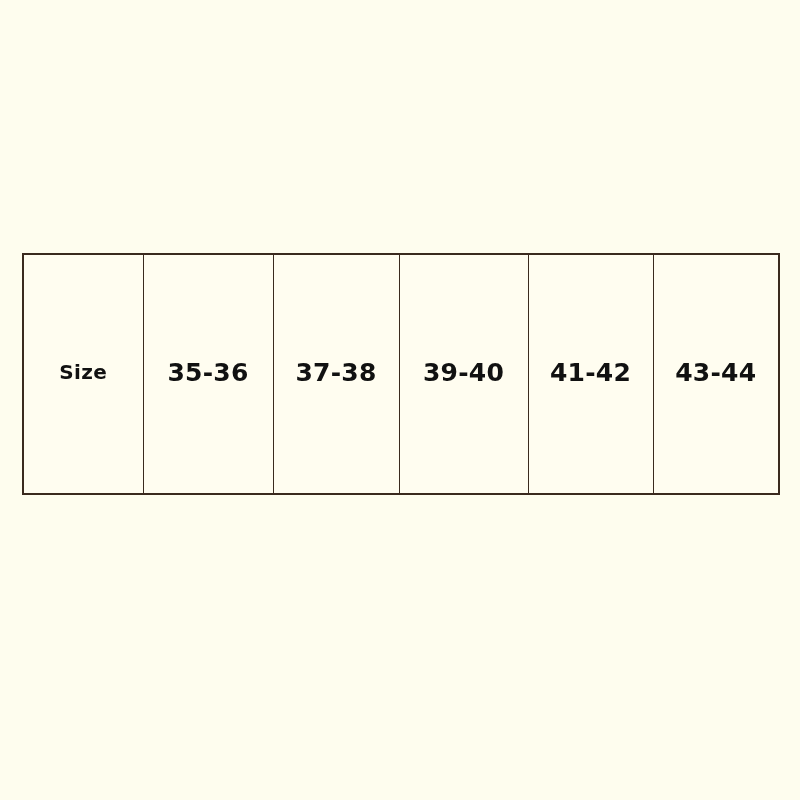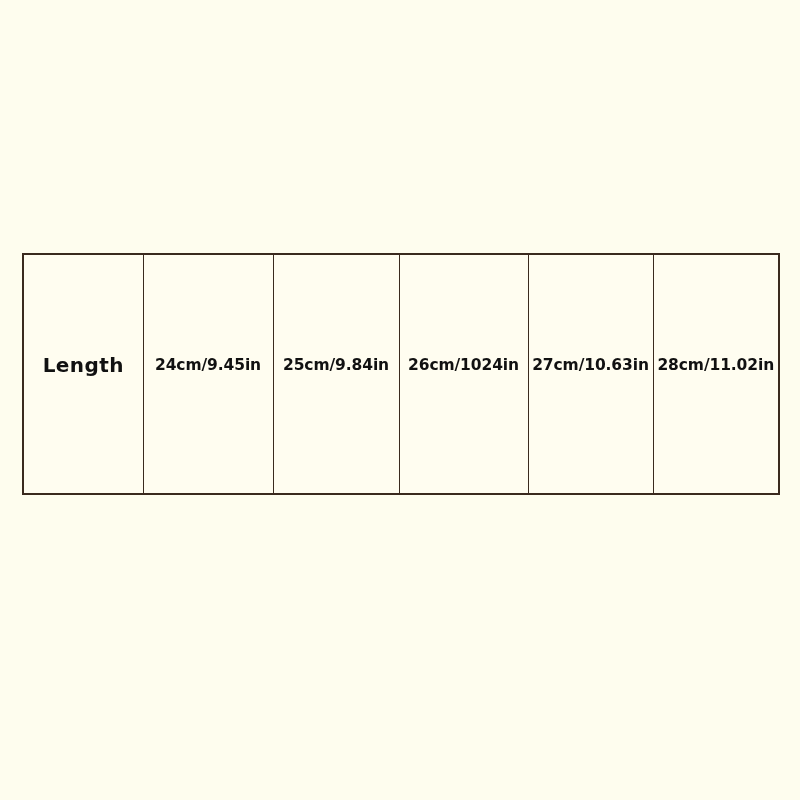--- a/index.html
+++ b/index.html
@@ -87,35 +87,35 @@
   <table class="size-chart">
     <colgroup>
       <col class="c-label">
       <col class="c-1">
       <col class="c-2">
       <col class="c-3">
       <col class="c-4">
       <col class="c-5">
     </colgroup>
     <tbody>
-      <tr class="row-length">
+      <tr class="row-size">
         <td>
-          <span class="cell-inner row-header-label">Length</span>
+          <span class="cell-inner row-header-label">Size</span>
         </td>
         <td>
-          <span class="cell-inner length-value">24cm/9.45in</span>
+          <span class="cell-inner size-value">35-36</span>
         </td>
         <td>
-          <span class="cell-inner length-value">25cm/9.84in</span>
+          <span class="cell-inner size-value">37-38</span>
         </td>
         <td>
-          <span class="cell-inner length-value">26cm/1024in</span>
+          <span class="cell-inner size-value">39-40</span>
         </td>
         <td>
-          <span class="cell-inner length-value">27cm/10.63in</span>
+          <span class="cell-inner size-value">41-42</span>
         </td>
         <td>
-          <span class="cell-inner length-value">28cm/11.02in</span>
+          <span class="cell-inner size-value">43-44</span>
         </td>
       </tr>
     </tbody>
   </table>
 </div>
 
 </body></html>

